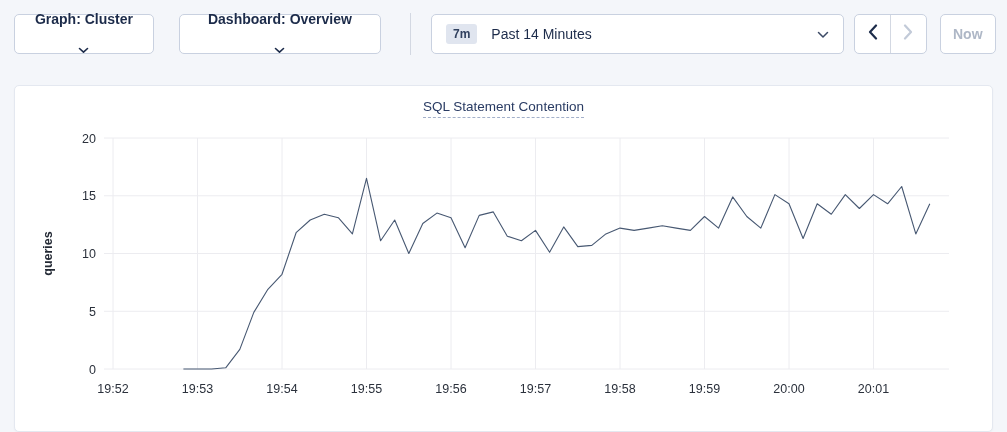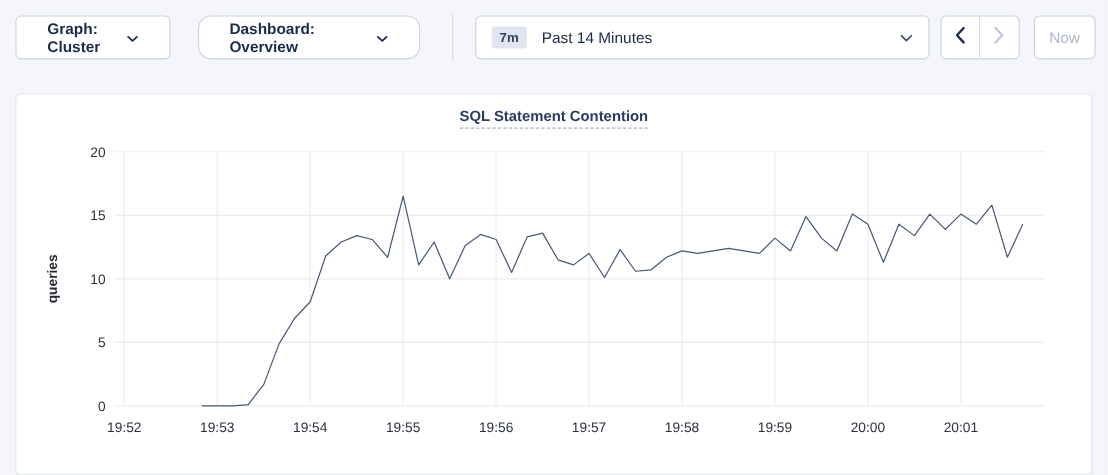--- a/index.html
+++ b/index.html
@@ -12,23 +12,23 @@
   
   .toolbar {
     display:flex; align-items:center;
     padding:14px 11px 0 14px; height:54px;
   }
   .btn {
     background:#fff; border:1px solid #c9d1e0; border-radius:5px;
     height:40px; display:flex; align-items:center; justify-content:center;
     font-size:14px; font-weight:600; color:#1c2b4a; cursor:pointer;
   }
-  .dropdown-btn { padding:0 28px; gap:14px; }
+  .dropdown-btn { padding:0 12px; gap:14px;flex-direction:column; }
   .graph-dd { width:143px; }
-  .dash-dd { width:207px; margin-left:25px;border-radius:12px; }
+  .dash-dd { width:207px; margin-left:25px; }
   .v-divider {
     width:1px; height:42px; background:#d3d8e2; margin-left:29px;
   }
   .time-picker {
     width:424px; margin-left:20px; justify-content:flex-start;
     padding:0 14px; font-weight:400; gap:14px;
   }
   .time-badge {
     background:#e0e5ef; color:#30405e; font-size:12px; font-weight:700;
     border-radius:3px; padding:4px 7px; line-height:1;
@@ -37,34 +37,34 @@
   .chev { display:inline-block; }
   .arrow-group {
     margin-left:10px; width:74px; height:40px; background:#fff;
     border:1px solid #c9d1e0; border-radius:5px; display:flex; align-items:stretch;
   }
   .arrow-cell {
     flex:1; display:flex; align-items:center; justify-content:center; cursor:pointer;
   }
   .arrow-cell + .arrow-cell { border-left:1px solid #d3d8e2; }
   .now-btn {
-    margin-left:13px; width:58px; color:#aeb7c6; font-weight:400; font-size:14px;
+    margin-left:13px; width:58px; color:#aeb7c6; font-weight:700; font-size:14px;
     cursor:default;
   }
   
   .card {
     position:relative; margin:31px 14px 0 14px; height:347px;
     background:#fff; border:1px solid #e4e8f0; border-radius:5px;
     box-shadow:0 1px 2px rgba(30,40,70,.04);
   }
   .card-title {
     position:absolute; top:11px; left:0; right:0; text-align:center; z-index:2;
   }
   .card-title span {
-    font-size:13.5px; font-weight:700; color:#293b63;
+    font-size:13.5px; font-weight:400; color:#293b63;
     border-bottom:1px dashed #a3b0ca; padding-bottom:3px; cursor:pointer;
   }
   svg.chart { position:absolute; top:0; left:0; display:block; }
   .tick-label { font-size:12.5px; fill:#2b313c; }
   .axis-label { font-size:12.5px; font-weight:700; fill:#242a35; }
 </style>
 </head>
 <body>
 
 <div class="toolbar">

